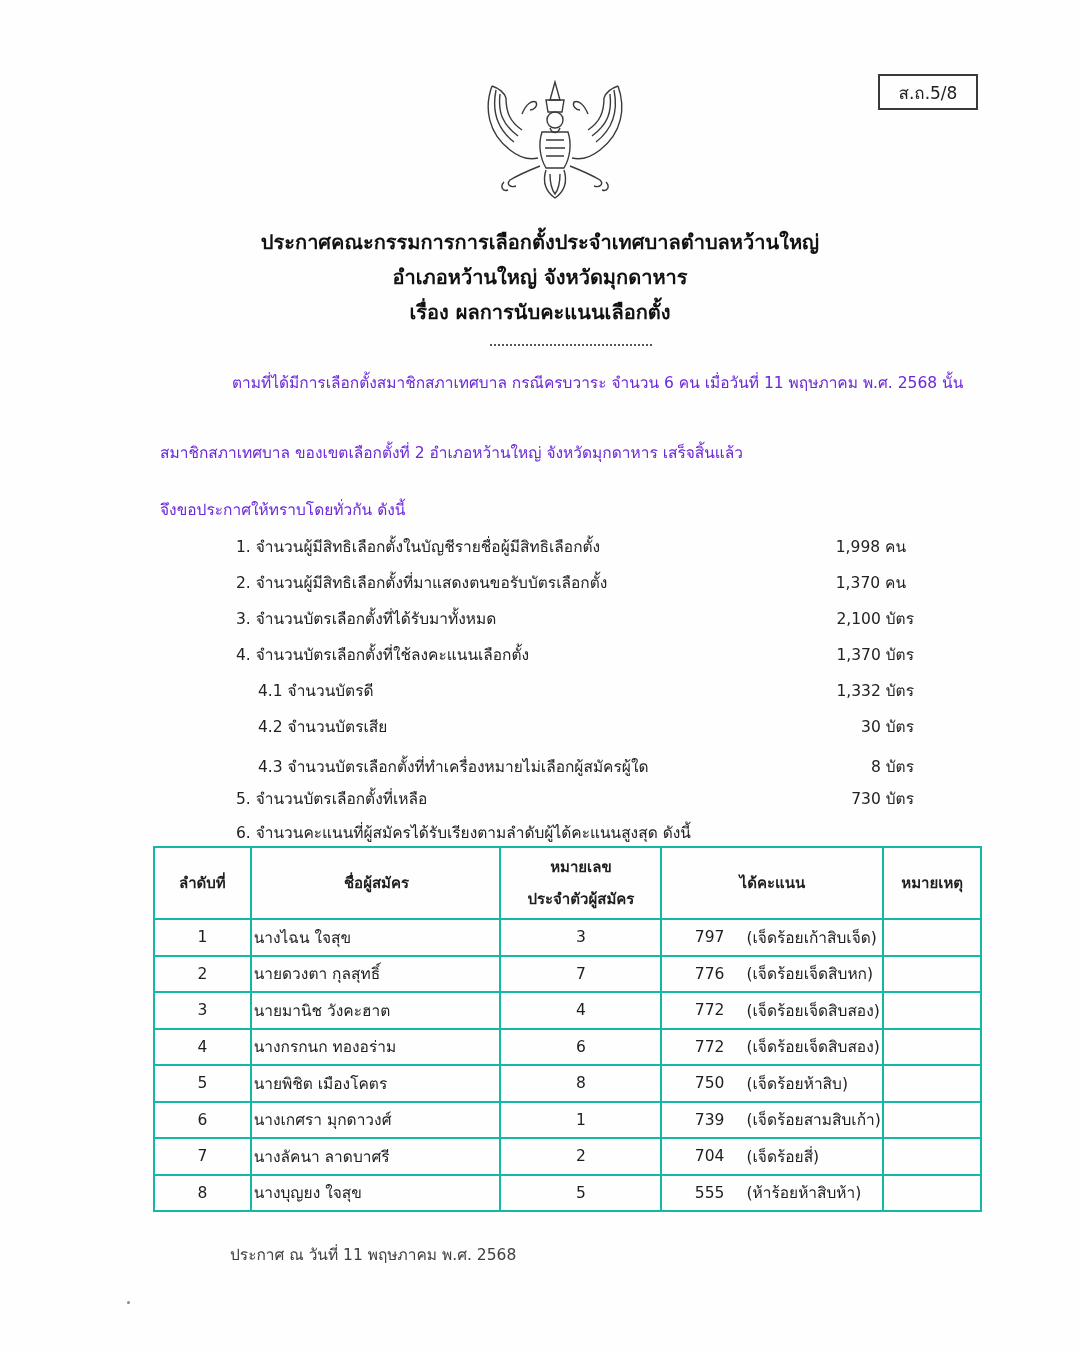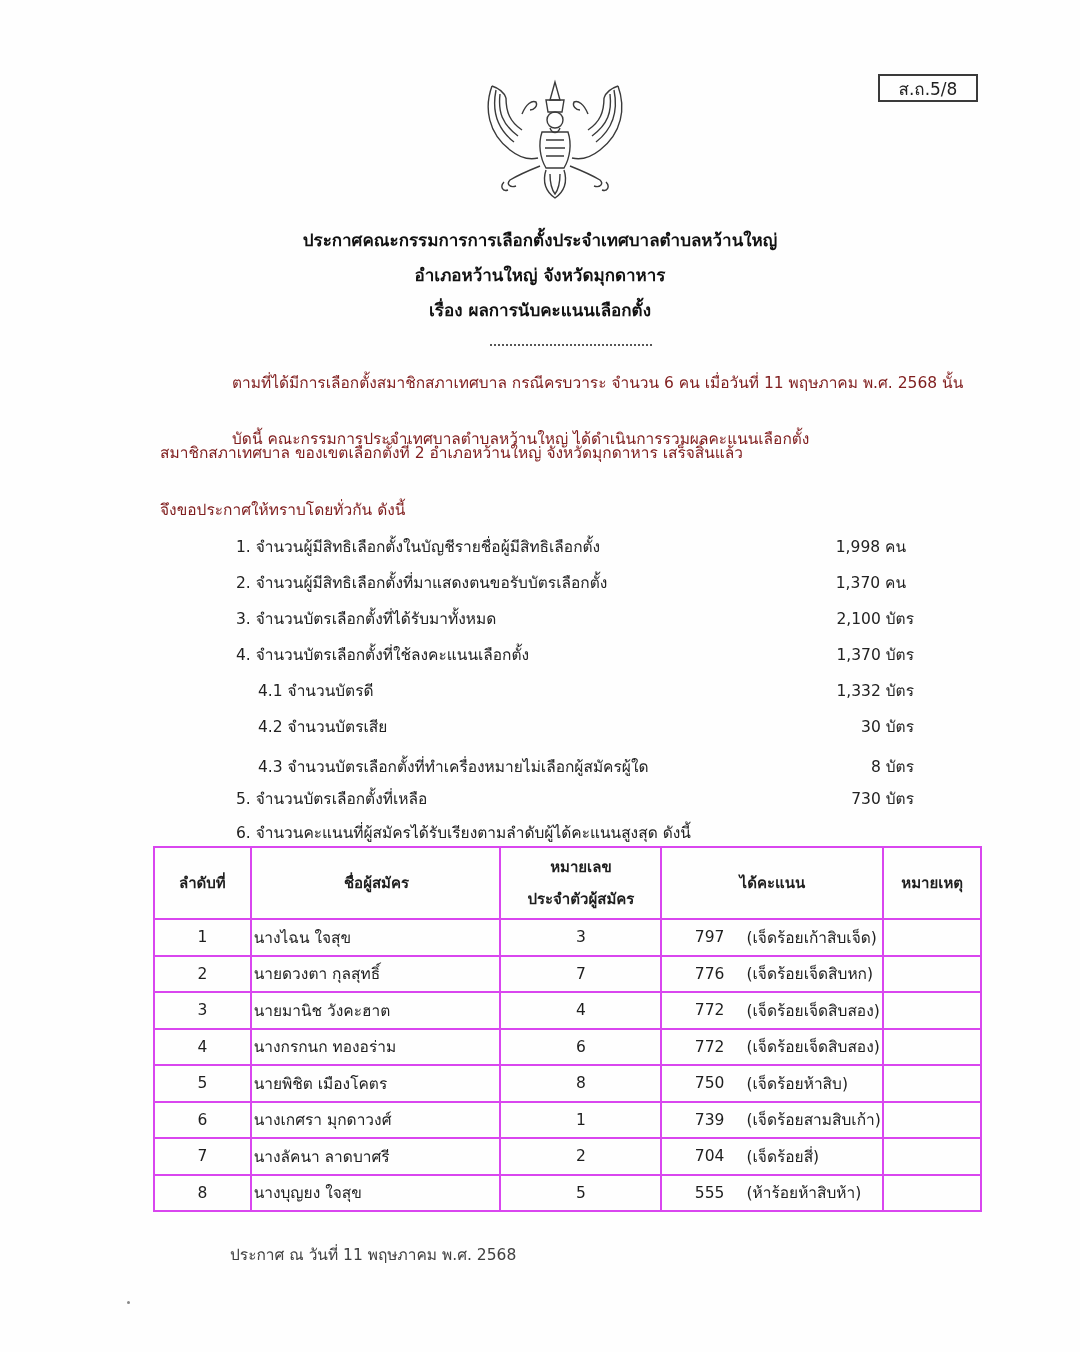--- a/index.html
+++ b/index.html
@@ -6,49 +6,49 @@
   html, body { width: 1080px; height: 1352px; background: #ffffff; }
   body {
     position: relative;
     font-family: "DejaVu Sans", "Liberation Sans", sans-serif;
     color: #1c1c1c;
     overflow: hidden;
   }
   .page { position: absolute; left: 0; top: 0; width: 1080px; height: 1352px; background: #fefefe; }
 
   .form-code {
-    position: absolute; left: 878px; top: 74px; width: 100px; height: 28px;
+    position: absolute; left: 878px; top: 74px; width: 100px; height: 36px;
     border: 2px solid #3a3a3a; display: flex; align-items: center; justify-content: center;
     font-size: 17px; color: #222;
   }
 
   .emblem { position: absolute; left: 480px; top: 78px; width: 150px; height: 125px; }
 
-  .heading { position: absolute; left: 0; width: 1080px; text-align: center; font-weight: bold; font-size: 17px; color: #111; }
+  .heading { position: absolute; left: 0; width: 1080px; text-align: center; font-weight: bold; font-size: 20px; color: #111; }
   .h1 { top: 226px; }
   .h2 { top: 261px; }
   .h3 { top: 296px; }
 
   .sep { position: absolute; left: 490px; top: 344px; width: 162px; border-top: 2px dotted #555; }
 
-  .para { position: absolute; font-size: 15.5px; color: #7f1d1d; white-space: nowrap; }
+  .para { position: absolute; font-size: 15.5px; color: #6d28d9; white-space: nowrap; }
   .p-intro { left: 232px; top: 370px; }
   .p-now1 { left: 232px; top: 426px; }
   .p-now2 { left: 160px; top: 440px; }
   .p-now3 { left: 160px; top: 497px; }
 
   .stat { position: absolute; left: 0; width: 1080px; height: 30px; font-size: 15.5px; color: #222; }
   .stat .label { position: absolute; white-space: nowrap; }
   .stat .value { position: absolute; right: 166px; white-space: nowrap; text-align: right; }
 
   .results-table {
     position: absolute; left: 153px; top: 846px; width: 829px;
     border-collapse: collapse; font-size: 15.5px; color: #1e1e1e;
   }
-  .results-table th, .results-table td { border: 2px solid #d946ef; }
+  .results-table th, .results-table td { border: 2px solid #14b8a6; }
   .results-table th { font-weight: bold; height: 72px; text-align: center; vertical-align: middle; font-size: 15px; }
   .results-table td { height: 36.5px; vertical-align: middle; }
   .col-rank { width: 96px; text-align: center; }
   .col-name { width: 248px; text-align: left; padding-left: 2px; }
   .col-num { width: 160px; text-align: center; }
   .col-votes { width: 212px; }
   .col-note { width: 97px; }
   .votes-cell { display: flex; align-items: center; }
   .votes-num { width: 62px; text-align: right; padding-right: 0; padding-left: 32px; }
   .votes-words { padding-left: 22px; white-space: nowrap; }
@@ -101,21 +101,20 @@
     </g>
   </svg>
 
   <div class="heading h1">ประกาศคณะกรรมการการเลือกตั้งประจำเทศบาลตำบลหว้านใหญ่</div>
   <div class="heading h2">อำเภอหว้านใหญ่   จังหวัดมุกดาหาร</div>
   <div class="heading h3">เรื่อง  ผลการนับคะแนนเลือกตั้ง</div>
 
   <div class="sep"></div>
 
   <div class="para p-intro">ตามที่ได้มีการเลือกตั้งสมาชิกสภาเทศบาล กรณีครบวาระ จำนวน 6 คน เมื่อวันที่ 11 พฤษภาคม พ.ศ. 2568 นั้น</div>
-  <div class="para p-now1">บัดนี้ คณะกรรมการประจำเทศบาลตำบลหว้านใหญ่   ได้ดำเนินการรวมผลคะแนนเลือกตั้ง</div>
   <div class="para p-now2">สมาชิกสภาเทศบาล ของเขตเลือกตั้งที่ 2 อำเภอหว้านใหญ่  จังหวัดมุกดาหาร เสร็จสิ้นแล้ว</div>
   <div class="para p-now3">จึงขอประกาศให้ทราบโดยทั่วกัน ดังนี้</div>
 
   <div class="stat" style="top:534px">
     <span class="label" style="left:236px">1. จำนวนผู้มีสิทธิเลือกตั้งในบัญชีรายชื่อผู้มีสิทธิเลือกตั้ง</span>
     <span class="value" style="right:174px">1,998 คน</span>
   </div>
   <div class="stat" style="top:570px">
     <span class="label" style="left:236px">2. จำนวนผู้มีสิทธิเลือกตั้งที่มาแสดงตนขอรับบัตรเลือกตั้ง</span>
     <span class="value" style="right:174px">1,370 คน</span>

